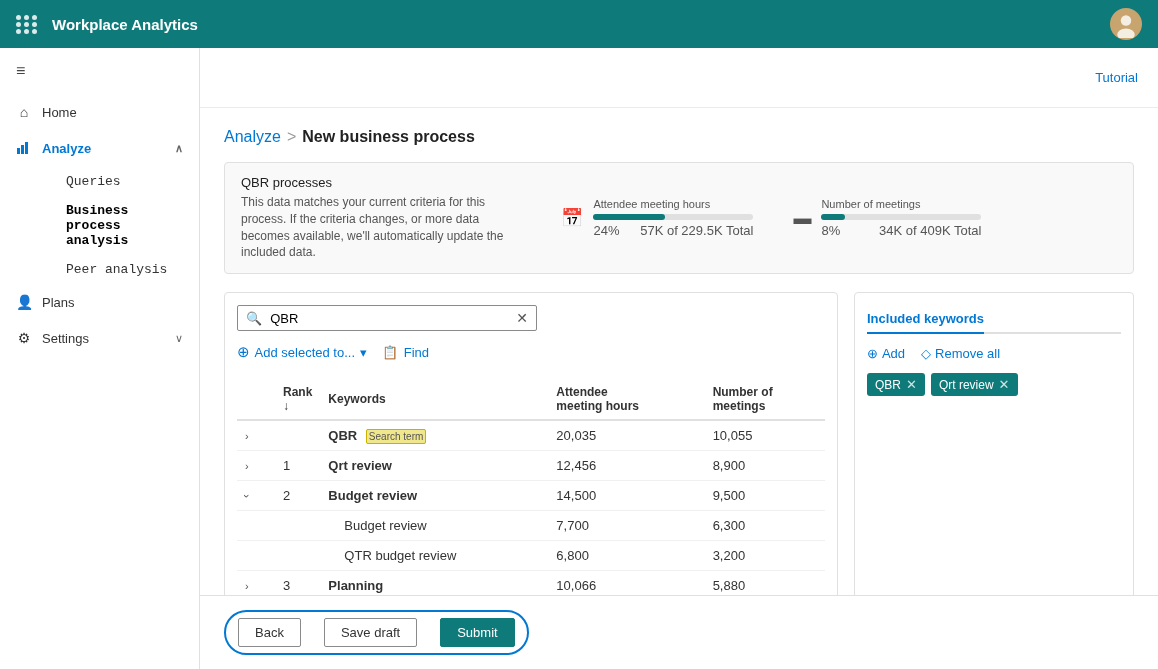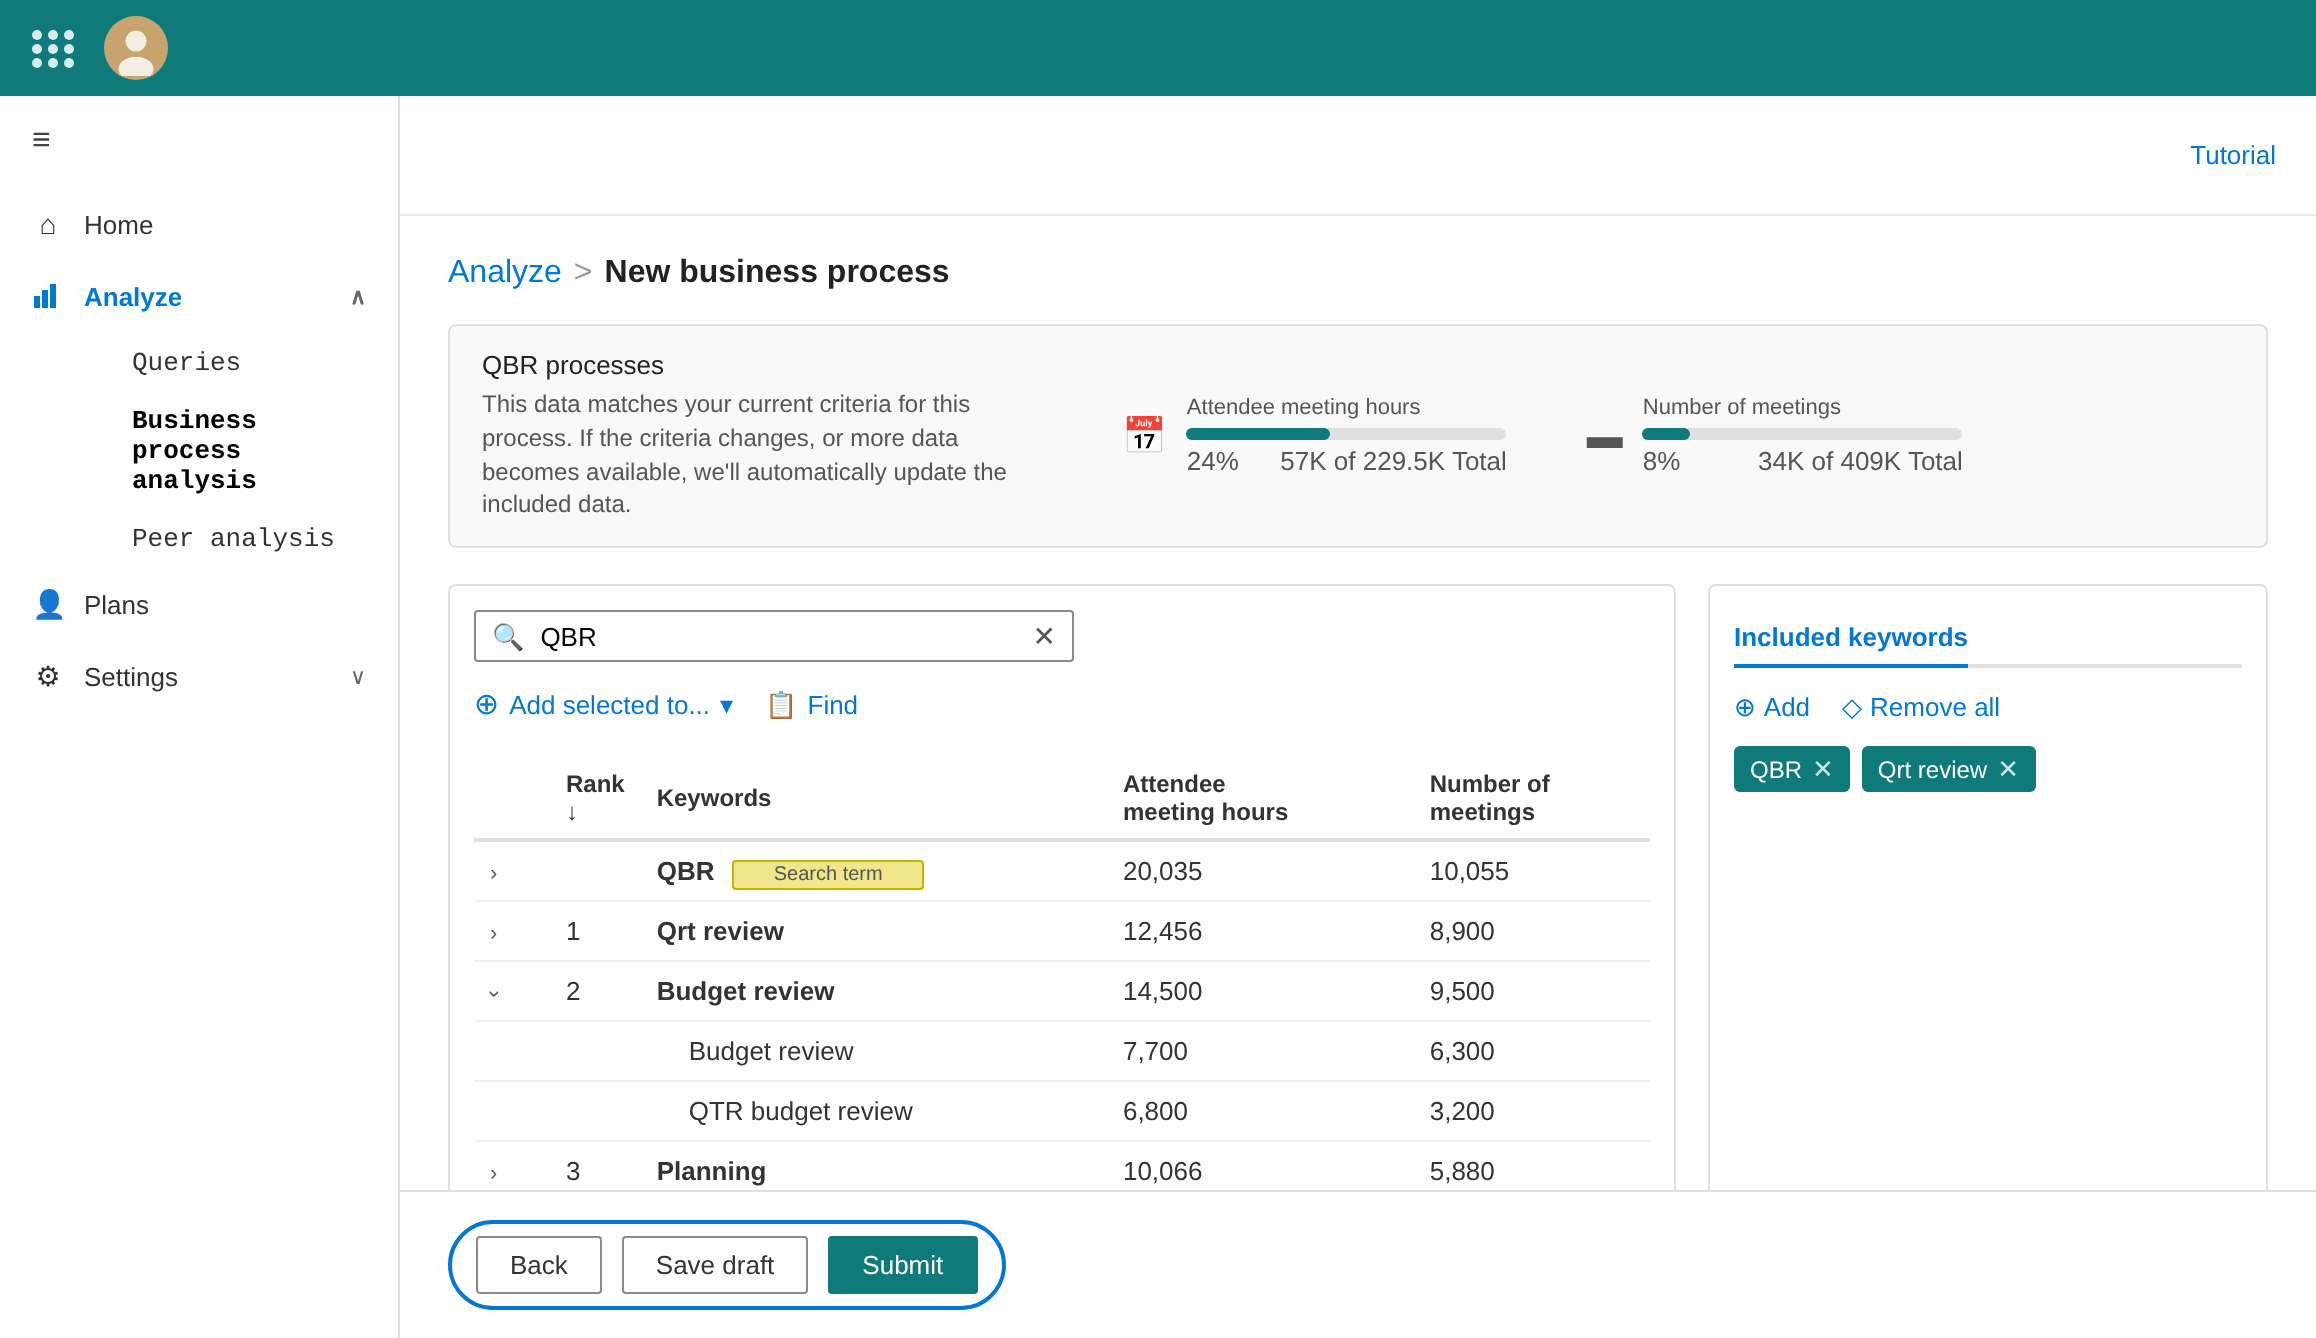--- a/index.html
+++ b/index.html
@@ -66,56 +66,57 @@
 
     .toolbar { display: flex; align-items: center; gap: 16px; margin-bottom: 10px; padding-bottom: 8px; }
     .toolbar-btn { display: flex; align-items: center; gap: 5px; color: #0078d4; cursor: pointer; font-size: 13px; border: none; background: none; }
 
     
     .data-table { width: 100%; border-collapse: collapse; font-size: 13px; }
     .data-table th { text-align: left; padding: 6px 8px; border-bottom: 2px solid #e0e0e0; color: #333; font-weight: 600; font-size: 12px; cursor: pointer; }
     .data-table td { padding: 7px 8px; border-bottom: 1px solid #f0f0f0; color: #333; }
     .expand-icon { color: #555; cursor: pointer; font-size: 11px; }
     .keyword-bold { font-weight: 700; }
-    .search-term-badge { background: #f0e68c; border: 1px solid #c8b400; color: #555; font-size: 10px; padding: 1px 20px; border-radius: 2px; margin-left: 5px; }
+    .search-term-badge { background: #f0e68c; border: 1px solid #c8b400; color: #555; font-size: 10px; padding: 1px 2px; border-radius: 2px; margin-left: 5px; }
     .indent-row td:first-child { padding-left: 30px; }
 
     
     .right-panel { width: 280px; border: 1px solid #e0e0e0; border-radius: 4px; background: #fff; padding: 12px; flex-shrink: 0; }
     .tabs-row { display: flex; border-bottom: 2px solid #e0e0e0; margin-bottom: 12px; }
     .tab { padding: 6px 0; margin-right: 16px; font-size: 13px; cursor: pointer; color: #555; border-bottom: 2px solid transparent; margin-bottom: -2px; }
     .tab.active { color: #0078d4; border-bottom: 2px solid #0078d4; font-weight: 600; text-align: right; }
     .right-toolbar { display: flex; align-items: center; gap: 16px; margin-bottom: 12px; }
     .right-btn { display: flex; align-items: center; gap: 4px; color: #0078d4; cursor: pointer; font-size: 13px; border: none; background: none; }
     .tags-area { display: flex; flex-wrap: wrap; gap: 6px; }
     .tag { display: flex; align-items: center; gap: 5px; background: #0e7a7a; color: white; border-radius: 3px; padding: 4px 8px; font-size: 12px; }
     .tag .tag-remove { cursor: pointer; font-size: 13px; opacity: 0.8; }
 
     
     .footer { padding: 14px 24px; background: #fff; border-top: 1px solid #e0e0e0; display: flex; align-items: center; gap: 10px; }
-    .footer-highlight { border: 2px solid #0078d4; border-radius: 24px; padding: 6px 12px; display: flex; gap: 10px; align-items: center; }
+    .footer-highlight { border: 2px solid #0078d4; border-radius: 24px; padding: 6px 12px; display: flex; gap: 23px; align-items: center; }
     .btn { padding: 6px 16px; border-radius: 2px; font-size: 13px; cursor: pointer; border: 1px solid #8a8a8a; background: #fff; color: #333; }
     .btn-primary { background: #0e7a7a; color: white; border-color: #0e7a7a; }
     .btn-outline { border: 1px solid #8a8a8a; }
   </style>
 </head>
 <body>
 
 <div class="topbar">
   <div class="topbar-dots">
     <span></span>
       <span></span>
       <span></span>
     <span></span>
       <span></span>
       <span></span>
     <span></span>
       <span></span>
       <span></span>
   </div>
+  <span class="topbar-title">Workplace Analytics</span>
   <div class="avatar">
     <svg viewBox="0 0 32 32" xmlns="http://www.w3.org/2000/svg">
       <circle cx="16" cy="16" r="16" fill="#c8a46e"></circle>
       <circle cx="16" cy="12" r="6" fill="#fff" opacity="0.8"></circle>
       <ellipse cx="16" cy="28" rx="10" ry="7" fill="#fff" opacity="0.8"></ellipse>
     </svg>
   </div>
 </div>
 
 <div class="layout">

